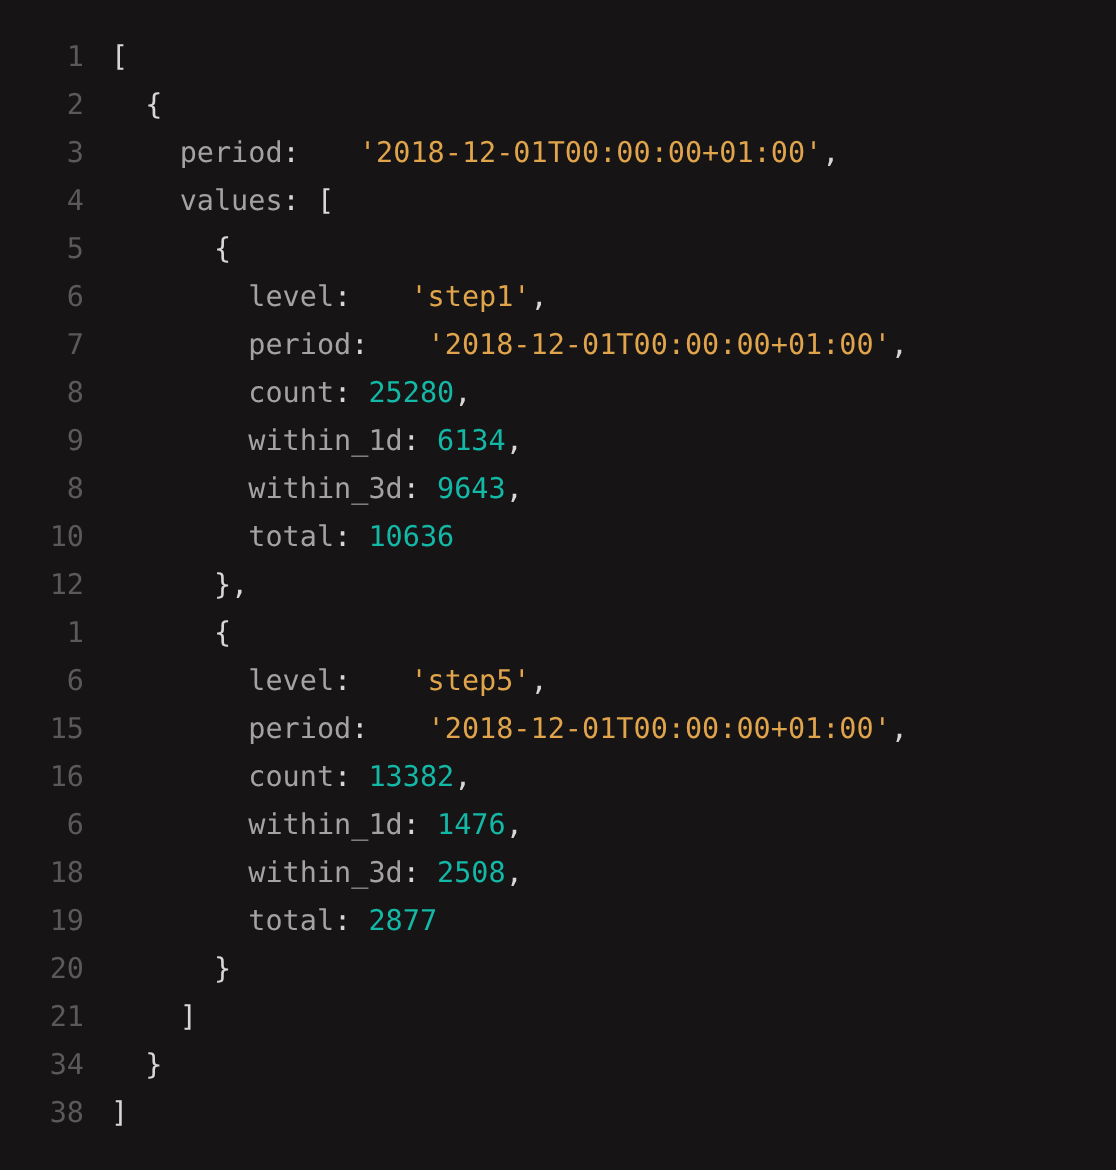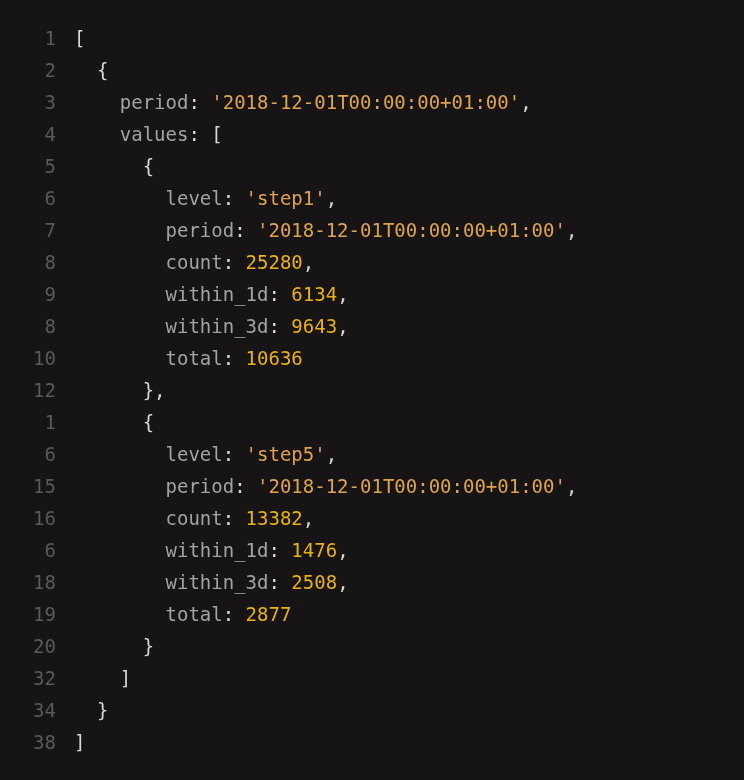--- a/index.html
+++ b/index.html
@@ -26,22 +26,22 @@
     user-select: none;
     width: 56px;
     flex-shrink: 0;
   }
   .code {
     color: #d7d7d7;
   }
   .tok-punc   { color: #d7d7d7; }
   .tok-key    { color: #a3a3a3; }
   .tok-colon  { color: #d7d7d7; }
-  .tok-str    { color: #e0a44c; }
-  .tok-num    { color: #eab308; text-align: center; }
+  .tok-str    { color: #e0a44c; margin-left: 28px; }
+  .tok-num    { color: #14b8a6; text-align: center; }
 </style>
 </head>
 <body>
 
 <div class="editor">
-  <div class="gutter"><div>1</div><div>2</div><div>3</div><div>4</div><div>5</div><div>6</div><div>7</div><div>8</div><div>9</div><div>8</div><div>10</div><div>12</div><div>1</div><div>6</div><div>15</div><div>16</div><div>6</div><div>18</div><div>19</div><div>20</div><div>32</div><div>34</div><div>38</div></div>
+  <div class="gutter"><div>1</div><div>2</div><div>3</div><div>4</div><div>5</div><div>6</div><div>7</div><div>8</div><div>9</div><div>8</div><div>10</div><div>12</div><div>1</div><div>6</div><div>15</div><div>16</div><div>6</div><div>18</div><div>19</div><div>20</div><div>21</div><div>34</div><div>38</div></div>
   <div class="code"><div><span class="tok-punc">[</span></div><div>  <span class="tok-punc">{</span></div><div>    <span class="tok-key">period</span><span class="tok-colon">: </span><span class="tok-str">'2018-12-01T00:00:00+01:00'</span><span class="tok-punc">,</span></div><div>    <span class="tok-key">values</span><span class="tok-colon">: </span><span class="tok-punc">[</span></div><div>      <span class="tok-punc">{</span></div><div>        <span class="tok-key">level</span><span class="tok-colon">: </span><span class="tok-str">'step1'</span><span class="tok-punc">,</span></div><div>        <span class="tok-key">period</span><span class="tok-colon">: </span><span class="tok-str">'2018-12-01T00:00:00+01:00'</span><span class="tok-punc">,</span></div><div>        <span class="tok-key">count</span><span class="tok-colon">: </span><span class="tok-num">25280</span><span class="tok-punc">,</span></div><div>        <span class="tok-key">within_1d</span><span class="tok-colon">: </span><span class="tok-num">6134</span><span class="tok-punc">,</span></div><div>        <span class="tok-key">within_3d</span><span class="tok-colon">: </span><span class="tok-num">9643</span><span class="tok-punc">,</span></div><div>        <span class="tok-key">total</span><span class="tok-colon">: </span><span class="tok-num">10636</span></div><div>      <span class="tok-punc">},</span></div><div>      <span class="tok-punc">{</span></div><div>        <span class="tok-key">level</span><span class="tok-colon">: </span><span class="tok-str">'step5'</span><span class="tok-punc">,</span></div><div>        <span class="tok-key">period</span><span class="tok-colon">: </span><span class="tok-str">'2018-12-01T00:00:00+01:00'</span><span class="tok-punc">,</span></div><div>        <span class="tok-key">count</span><span class="tok-colon">: </span><span class="tok-num">13382</span><span class="tok-punc">,</span></div><div>        <span class="tok-key">within_1d</span><span class="tok-colon">: </span><span class="tok-num">1476</span><span class="tok-punc">,</span></div><div>        <span class="tok-key">within_3d</span><span class="tok-colon">: </span><span class="tok-num">2508</span><span class="tok-punc">,</span></div><div>        <span class="tok-key">total</span><span class="tok-colon">: </span><span class="tok-num">2877</span></div><div>      <span class="tok-punc">}</span></div><div>    <span class="tok-punc">]</span></div><div>  <span class="tok-punc">}</span></div><div><span class="tok-punc">]</span></div></div>
 </div>
 
 </body></html>

